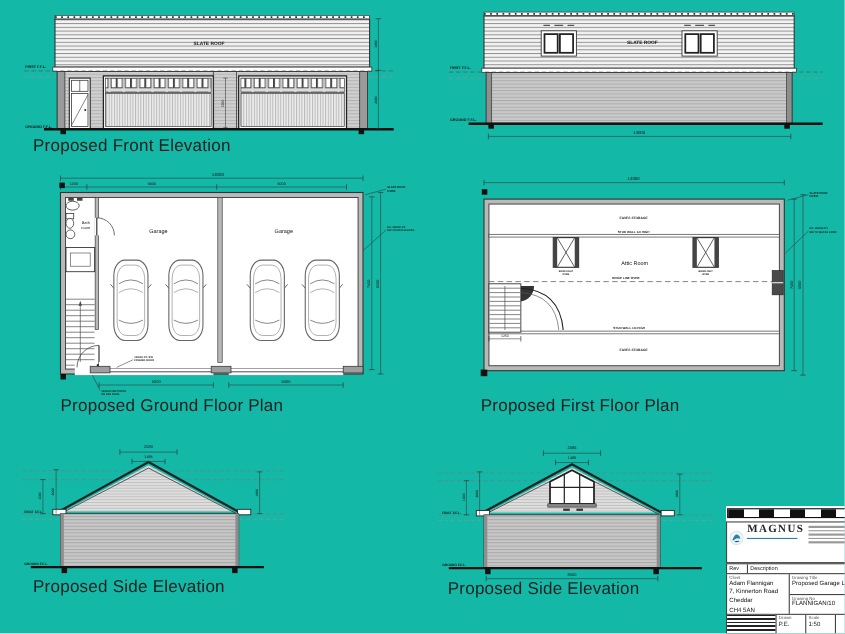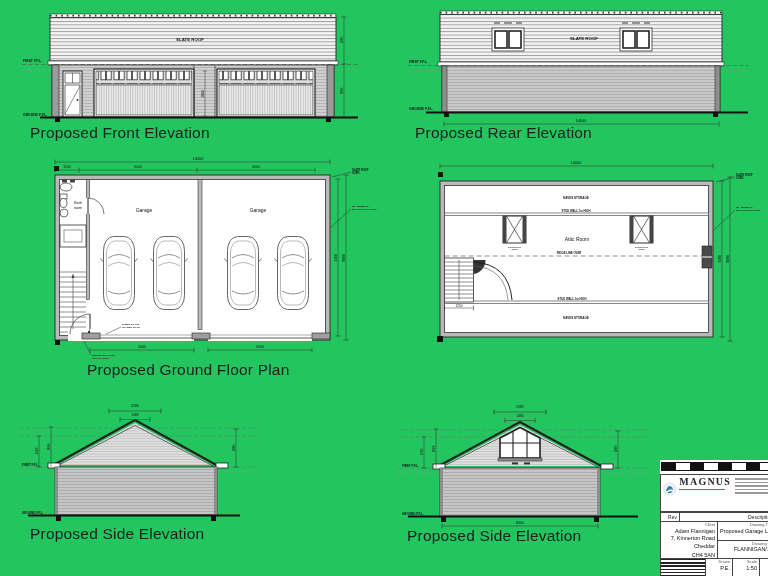--- a/index.html
+++ b/index.html
@@ -1,17 +1,17 @@
 <!DOCTYPE html>
 <html><head>
 <meta charset="utf-8">
 <style>
   html,body{margin:0;padding:0;background:#fff;}
-  .sheet{position:relative;width:768px;height:576px;background:#22c55e;overflow:hidden;
-         font-family:"Liberation Sans",sans-serif;text-align:right;}
+  .sheet{position:relative;width:768px;height:576px;background:#14b8a6;overflow:hidden;
+         font-family:"Liberation Sans",sans-serif;}
   .panel{position:absolute;}
   .panel-title{position:absolute;font-size:15.5px;color:#1f1f1f;letter-spacing:.2px;white-space:nowrap;}
   svg text{font-family:"Liberation Sans",sans-serif;fill:#151515;}
   
   .tblock{position:absolute;left:660px;top:460px;width:116px;height:116px;background:#fff;font-size:5px;color:#222;}
   .scalebar{height:7px;margin:2px 1px 3px 1px;border:1px solid #111;
             background:repeating-linear-gradient(90deg,#111 0 14px,#fff 14px 28px);}
   .logo-row{display:flex;align-items:flex-start;border:1px solid #444;padding:2px;height:32px;}
   .logo-txt{margin-left:3px;font-family:Liberation Serif, serif;}
   .logo-name{font-size:10px;font-weight:bold;letter-spacing:1.2px;color:#23292e;line-height:1;}
@@ -143,21 +143,20 @@
       <line x1="18" y1="108.5" x2="340" y2="108.5" stroke="#111" stroke-width="2.2"></line>
       <rect x="36" y="108" width="5" height="5" fill="#111"></rect>
       <rect x="305" y="108" width="5" height="5" fill="#111"></rect>
       <text x="1" y="106" font-size="3.4" font-weight="bold">GROUND F.F.L.</text>
       <line x1="36" y1="120" x2="311" y2="120" stroke="#333" stroke-width="0.5"></line>
       <line x1="36" y1="117.5" x2="36" y2="122.5" stroke="#333" stroke-width="0.6"></line>
       <line x1="311" y1="117.5" x2="311" y2="122.5" stroke="#333" stroke-width="0.6"></line>
       <text x="173" y="118" font-size="4" text-anchor="middle">14000</text>
     </svg>
   </div>
-  <div class="panel-title" style="left:415px;top:124px;">Proposed Rear Elevation</div>
 
   <div class="panel" style="left:26px;top:150px;width:356px;height:235px;">
     <svg width="356" height="235" viewBox="0 0 356 235">
       <defs>
         <g id="g-car">
           <rect x="1.5" y="1.5" width="31" height="73" rx="10" ry="14" fill="#fff" stroke="#666" stroke-width="1"></rect>
           <rect x="4.5" y="6" width="25" height="64" rx="8" ry="12" fill="none" stroke="#999" stroke-width="0.7"></rect>
           <path d="M6,23 Q17,16 28,23" fill="none" stroke="#777" stroke-width="0.8"></path>
           <path d="M6,31 Q17,24 28,31" fill="none" stroke="#888" stroke-width="0.6"></path>
           <path d="M6,56 Q17,62 28,56" fill="none" stroke="#777" stroke-width="0.8"></path>
@@ -266,21 +265,21 @@
         <text x="96" y="178.4" font-size="2.4" font-weight="bold">FRAMED DOOR</text>
         <line x1="95" y1="177" x2="80" y2="184" stroke="#333" stroke-width="0.5"></line>
       </g>
       <g>
         <text x="66" y="206" font-size="2.4" font-weight="bold">150x150 SW POSTS</text>
         <text x="66" y="209.4" font-size="2.4" font-weight="bold">ON PAD FDNS.</text>
         <line x1="65" y1="205" x2="58" y2="191" stroke="#333" stroke-width="0.5"></line>
       </g>
     </svg>
   </div>
-  <div class="panel-title" style="left:55px;top:361px;margin-left:32px;">Proposed Ground Floor Plan</div>
+  <div class="panel-title" style="left:55px;top:361px;">Proposed Ground Floor Plan</div>
 
   <div class="panel" style="left:426px;top:150px;width:342px;height:235px;">
     <svg width="342" height="235" viewBox="0 0 342 235">
 
       <line x1="14" y1="16" x2="287" y2="16" stroke="#333" stroke-width="0.5"></line>
       <line x1="14" y1="13.5" x2="14" y2="18.5" stroke="#333" stroke-width="0.6"></line>
       <line x1="287" y1="13.5" x2="287" y2="18.5" stroke="#333" stroke-width="0.6"></line>
       <text x="150" y="14" font-size="4" text-anchor="middle">14000</text>
       <rect x="12" y="22" width="5" height="5" fill="#111"></rect>
 
@@ -349,20 +348,21 @@
         <text x="310" y="29.4" font-size="2.6" font-weight="bold">OVER.</text>
         <line x1="309" y1="27" x2="290" y2="32" stroke="#333" stroke-width="0.5"></line>
       </g>
       <g>
         <text x="310" y="58" font-size="2.4" font-weight="bold">EX. 150x50 P.T.</text>
         <text x="310" y="61.4" font-size="2.4" font-weight="bold">SW TO MATCH EXIST.</text>
         <line x1="309" y1="60" x2="288" y2="80" stroke="#333" stroke-width="0.5"></line>
       </g>
     </svg>
   </div>
+  <div class="panel-title" style="left:437px;top:361px;">Proposed First Floor Plan</div>
 
   <div class="panel" style="left:20px;top:394px;width:240px;height:140px;">
     <svg width="240" height="140" viewBox="0 0 240 140">
       <defs>
         <pattern id="s-gable" width="4" height="2.6" patternUnits="userSpaceOnUse">
           <rect width="4" height="2.6" fill="#dedede"></rect>
             <line x1="0" y1="0.4" x2="4" y2="0.4" stroke="#a8a8a8" stroke-width="0.5"></line>
         </pattern>
         <pattern id="s-clad" width="4" height="3" patternUnits="userSpaceOnUse">
           <rect width="4" height="3" fill="#c6c6c6"></rect>

